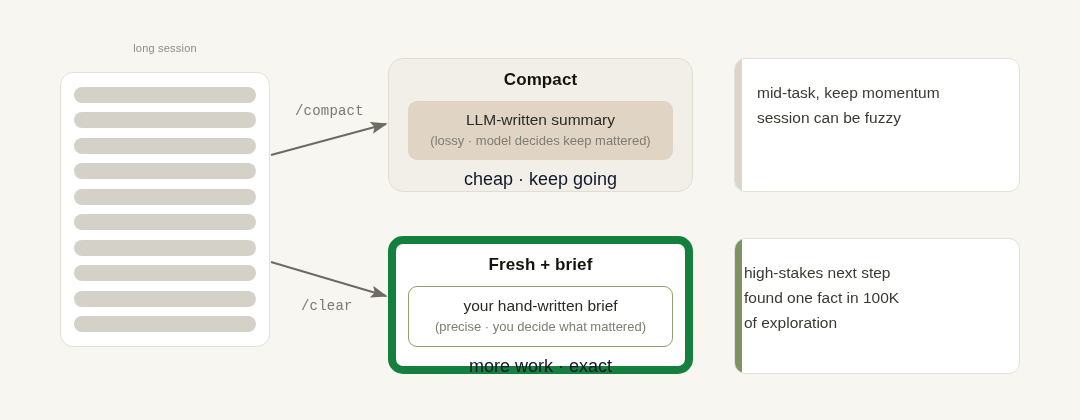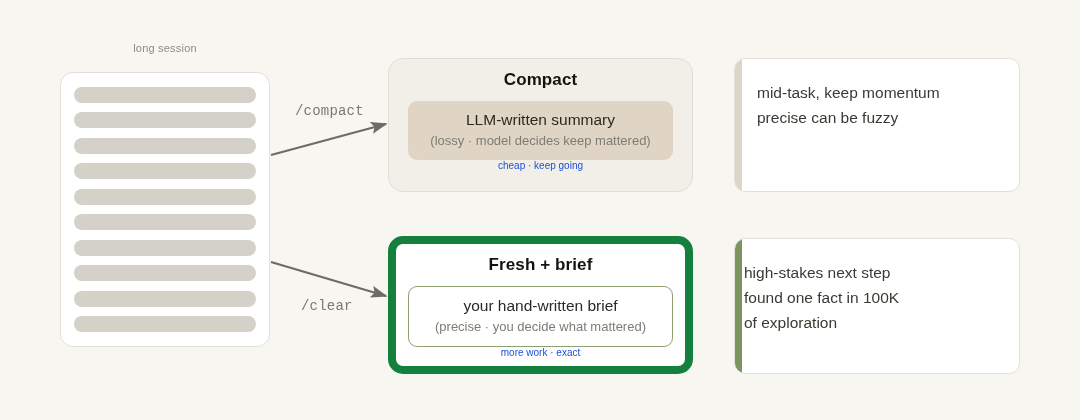--- a/index.html
+++ b/index.html
@@ -116,23 +116,23 @@
     color: #2a2a24;
     line-height: 1.25;
   }
   .inner-secondary {
     font-size: 13px;
     color: #7e7c74;
     margin-top: 4px;
     line-height: 1.25;
   }
   .option-footer {
-    font-size: 10px;
-    color: #1d4ed8;
-    margin-top: 0;
+    font-size: 18px;
+    color: #0f172a;
+    margin-top: 9px;
   }
 
   
   .note-card {
     position: absolute;
     box-sizing: border-box;
     width: 286px;
     height: 134px;
     background: #ffffff;
     border: 1.3px solid #e2e0d8;
@@ -218,21 +218,21 @@
     <div class="inner-box outlined">
       <div class="inner-primary">your hand-written brief</div>
       <div class="inner-secondary">(precise · you decide what mattered)</div>
     </div>
     <div class="option-footer">more work · exact</div>
   </div>
 
   <div class="note-card note-1">
     <div class="note-accent beige"></div>
     <div class="note-line">mid-task, keep momentum</div>
-    <div class="note-line">precise can be fuzzy</div>
+    <div class="note-line">session can be fuzzy</div>
   </div>
 
   <div class="note-card note-2">
     <div class="note-accent green"></div>
     <div class="note-line">high-stakes next step</div>
     <div class="note-line">found one fact in 100K</div>
     <div class="note-line">of exploration</div>
   </div>
 
 </div>

